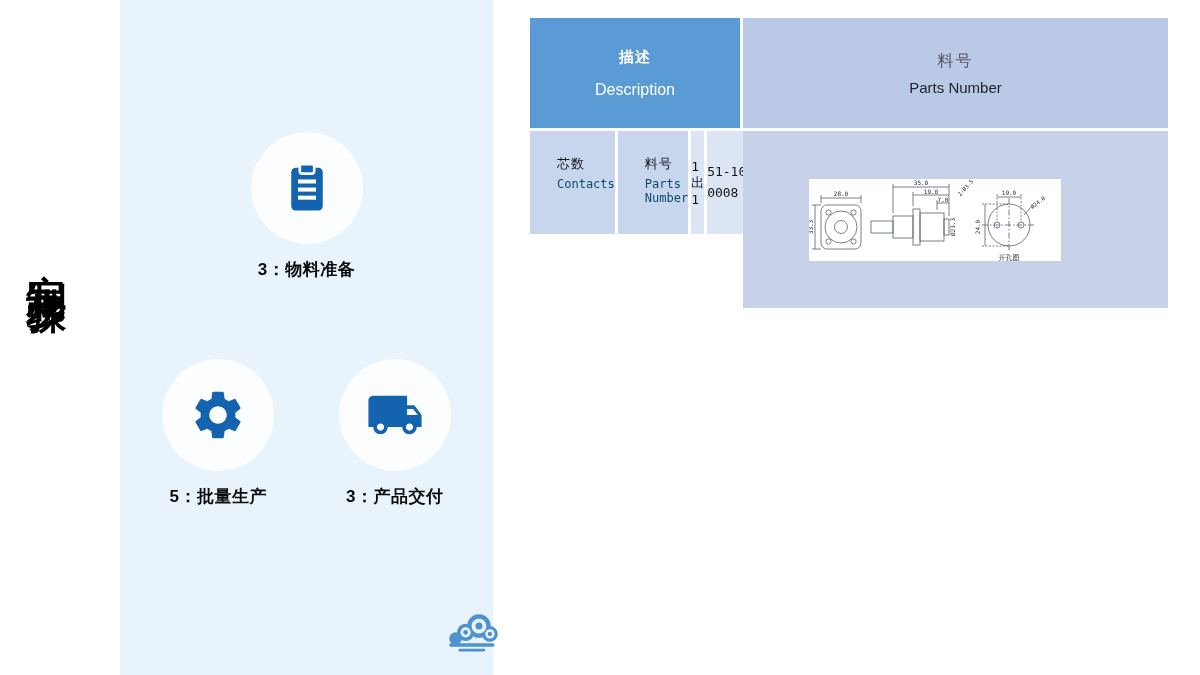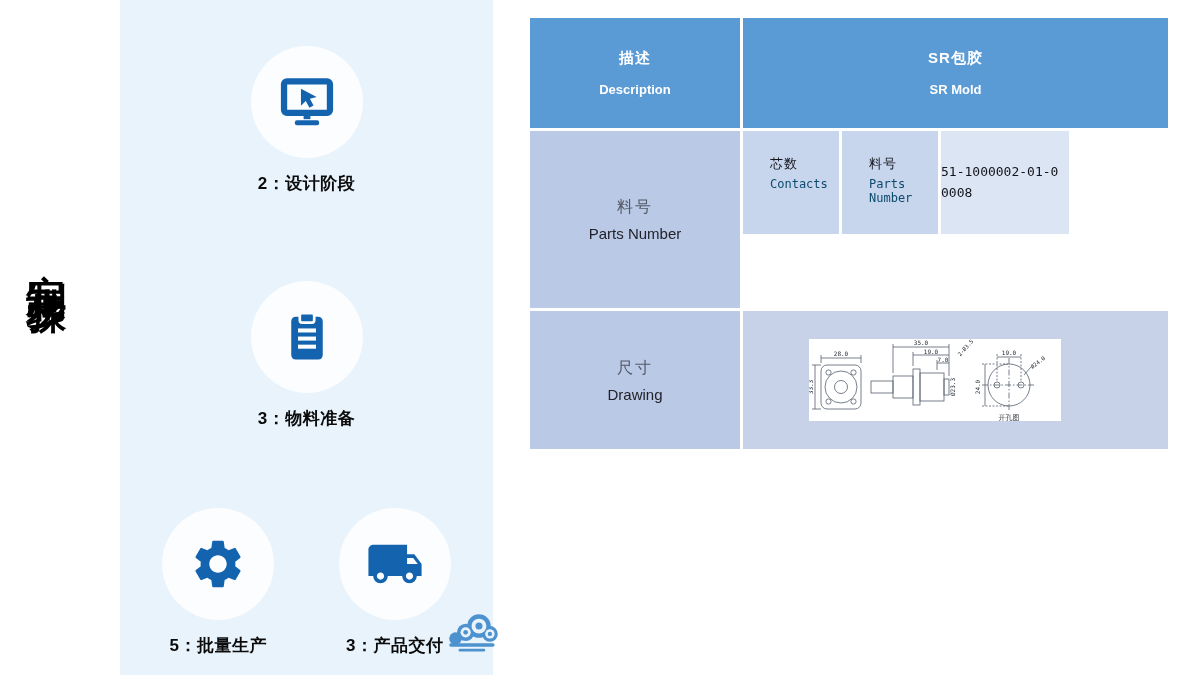--- a/index.html
+++ b/index.html
@@ -37,21 +37,21 @@
   .cloud{ position:absolute; left:312px; top:604px; }
   
   .spec-table{
     position:absolute; left:530px; top:18px; width:531px;
     display:grid; grid-template-columns:210px 425px;
     grid-template-rows:110px 177px 138px; gap:3px; background:#fff;
   }
   .cell{ display:flex; flex-direction:column; align-items:center; justify-content:center; }
   .th{ background:#5B9BD5; color:#fff; }
   .th .zh{ font-size:15px; font-weight:700; letter-spacing:1px; }
-  .th .en{ font-size:13px; font-weight:700; margin-top:14px; }
+  .th .en{ font-size:16px; font-weight:400; margin-top:14px; }
   .label-cell{ background:#BAC9E5; }
   .label-cell .zh{ font-size:16px; color:#535966; letter-spacing:2px; }
   .label-cell .en{ font-size:15px; color:#22232a; margin-top:7px; }
   .parts-grid{
     display:grid; grid-template-columns:1fr 1fr 1fr 1fr; grid-template-rows:103px 71px;
     gap:3px;
   }
   .sub-header{ background:#C7D5ED; padding:24px 0 0 27px; }
   .sub-header .zh{ font-size:13px; color:#14151b; letter-spacing:1px; }
   .sub-header .en{
@@ -70,31 +70,20 @@
 </style>
 </head>
 <body>
 
 <div class="vertical-title">定制步骤</div>
 
 <div class="panel">
   <div class="steps">
 
     <div class="step-row r1">
-      <div class="step">
-        <div class="icon-circle">
-          <svg width="58" height="58" viewBox="0 0 24 24">
-            <rect x="2.5" y="3.5" width="19" height="13" rx="1.2" fill="none" stroke="#1463AE" stroke-width="2.6"></rect>
-            <path d="M9.5 6.5l6.5 3.4-2.8.75 1.5 2.8-1.7.95-1.5-2.8-2 2z" fill="#1463AE"></path>
-            <rect x="10.6" y="16.5" width="2.8" height="2.6" fill="#1463AE"></rect>
-            <rect x="7" y="19.6" width="10" height="2" rx="0.8" fill="#1463AE"></rect>
-          </svg>
-        </div>
-        <div class="step-label">2：设计阶段</div>
-      </div>
     </div>
 
     <div class="step-row r2">
       <div class="step">
         <div class="icon-circle">
           <svg width="54" height="54" viewBox="0 0 24 24">
             <rect x="5" y="3" width="14" height="19" rx="2" fill="#1463AE"></rect>
             <rect x="8.8" y="1.4" width="6.4" height="4.2" rx="1" fill="#1463AE" stroke="#FBFDFF" stroke-width="1.2"></rect>
             <rect x="8" y="8.2" width="8" height="1.8" fill="#FBFDFF"></rect>
             <rect x="8" y="11.8" width="8" height="1.8" fill="#FBFDFF"></rect>
@@ -150,48 +139,41 @@
   </div>
 </div>
 
 <div class="spec-table">
 
   <div class="cell th">
     <div class="zh">描述</div>
     <div class="en">Description</div>
   </div>
 
-  <div class="cell th">
-    <div class="zh">SR包胶</div>
-    <div class="en">SR Mold</div>
-  </div>
 
   <div class="cell label-cell">
     <div class="zh">料号</div>
     <div class="en">Parts Number</div>
   </div>
 
   <div class="parts-grid">
     <div class="sub-header">
       <div class="zh">芯数</div>
       <div class="en">Contacts</div>
     </div>
     <div class="sub-header">
       <div class="zh">料号</div>
       <div class="en">Parts Number</div>
     </div>
+    <div class="value-cell">1出1</div>
     <div class="value-cell num">
       <span>51-1000002-01-00008</span>
     </div>
   </div>
 
-  <div class="cell label-cell">
-    <div class="zh">尺寸</div>
-    <div class="en">Drawing</div>
-  </div>
 
   <div class="drawing-cell">
     <svg class="drawing-box" viewBox="0 0 252 82">
       <g stroke="#55606e" stroke-width="0.8" fill="none">
 
         <rect x="12" y="26" width="40" height="44" rx="6"></rect>
         <circle cx="32" cy="48" r="16"></circle>
         <circle cx="32" cy="48" r="6.5"></circle>
         <circle cx="19.5" cy="33.5" r="2.6"></circle>
           <circle cx="44.5" cy="33.5" r="2.6"></circle>

